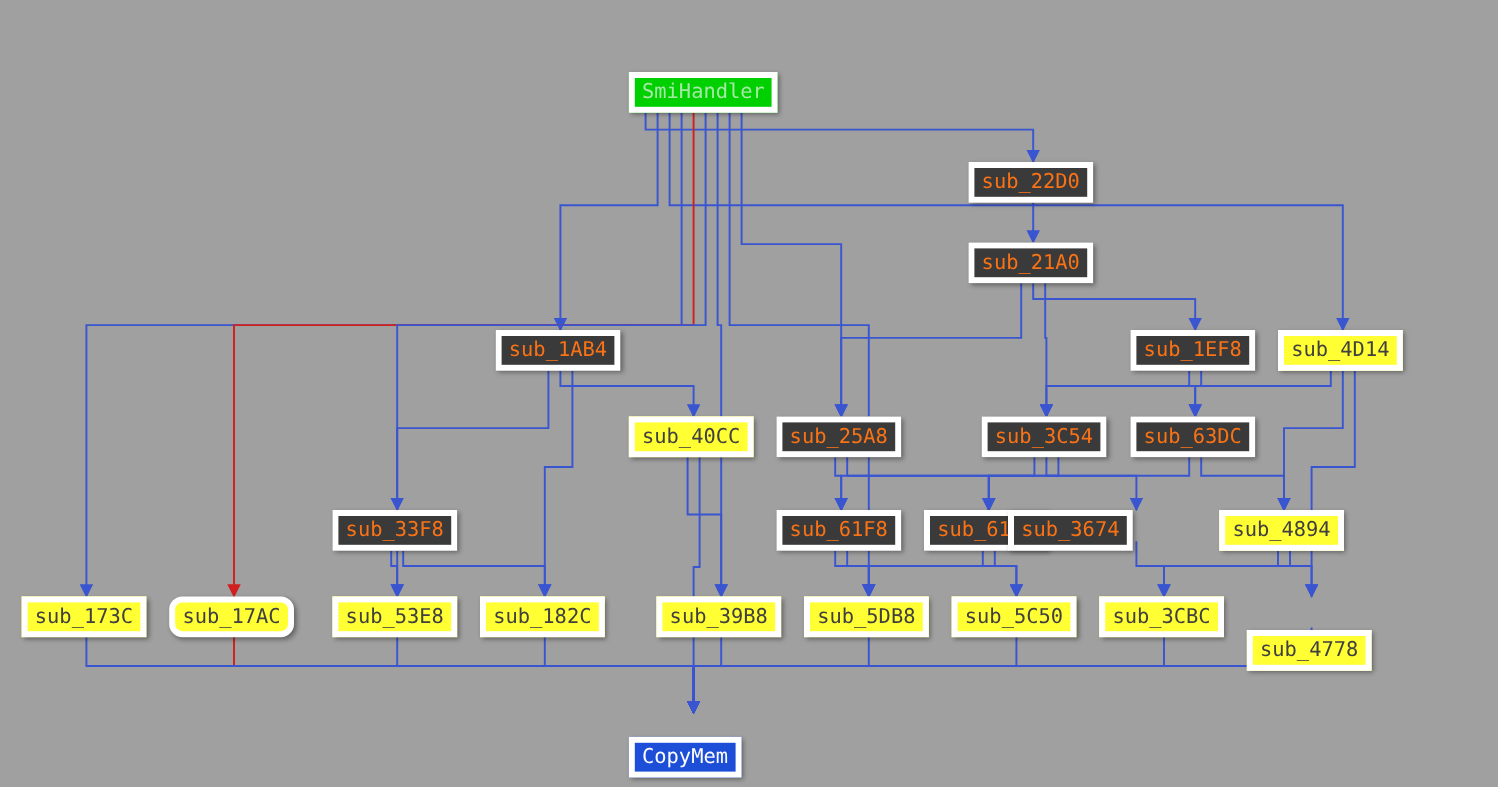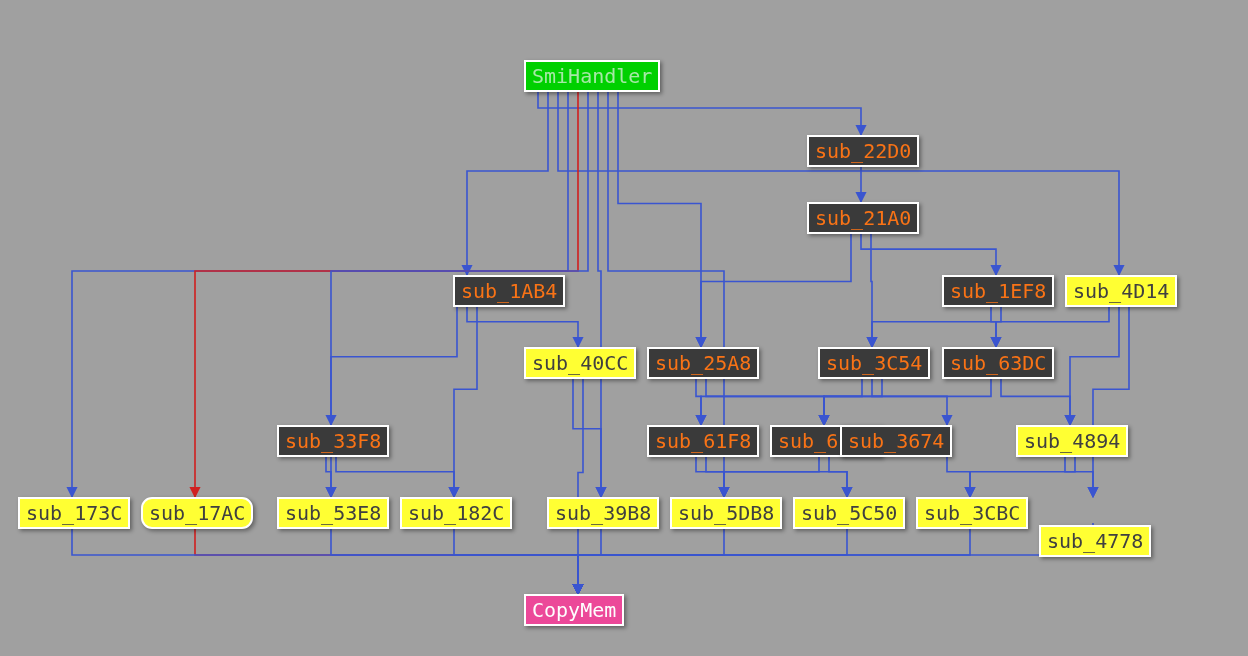--- a/index.html
+++ b/index.html
@@ -1,21 +1,21 @@
 <!DOCTYPE html>
 <html><head>
 <meta charset="utf-8">
 <style>
   html,body{margin:0;padding:0;width:1248px;height:656px;background:#a0a0a0;font-family:Consolas,monospace;}
   svg{position:absolute;top:0;left:0;}
-  .node{position:absolute;border:2px solid #ffffff;padding:2px 6px;font-size:20px;white-space:nowrap;box-shadow:2px 2px 4px rgba(0,0,0,.4);}
+  .node{position:absolute;border:5px solid #ffffff;padding:2px 6px;font-size:17px;white-space:nowrap;box-shadow:2px 2px 4px rgba(0,0,0,.4);}
   .green{background:#00d000;color:#a5e8a5;}
   .dark{background:#3a3a3a;color:#f97316;}
   .yellow{background:#ffff33;color:#404040;}
-  .red{background:#ec4899;color:#fefefe;}
+  .red{background:#1d4ed8;color:#fefefe;margin-top:20px;}
 </style>
 </head>
 <body>
 
 <svg id="edges" width="1248" height="656">
   <defs>
     <marker id="arr-blue" viewBox="0 0 10 10" refX="9" refY="5" markerWidth="7" markerHeight="7" orient="auto">
       <path d="M0,0 L10,5 L0,10 z" fill="#3a55d0"></path>
     </marker>
     <marker id="arr-red" viewBox="0 0 10 10" refX="9" refY="5" markerWidth="7" markerHeight="7" orient="auto">
@@ -69,21 +69,21 @@
     <path d="M724,523 L724,554.95 L578,554.95 L578,594" fill="none" stroke="#3a55d0" stroke-width="1.6" marker-end="url(#arr-blue)"></path>
     <path d="M847,523 L847,554.95 L578,554.95 L578,594" fill="none" stroke="#3a55d0" stroke-width="1.6" marker-end="url(#arr-blue)"></path>
     <path d="M970,523 L970,554.95 L578,554.95 L578,594" fill="none" stroke="#3a55d0" stroke-width="1.6" marker-end="url(#arr-blue)"></path>
     <path d="M1093,523 L1093,554.95 L578,554.95 L578,594" fill="none" stroke="#3a55d0" stroke-width="1.6" marker-end="url(#arr-blue)"></path>
   </svg>
 
 <div id="nodes">
     <div class="node green" style="left: 524px; top: 60px;">SmiHandler</div>
     <div class="node dark" style="left: 807px; top: 135px;">sub_22D0</div>
     <div class="node dark" style="left: 807px; top: 202px;">sub_21A0</div>
-    <div class="node dark" style="left: 413px; top: 275px; margin-left: 40px;">sub_1AB4</div>
+    <div class="node dark" style="left: 413px; top: 275px;">sub_1AB4</div>
     <div class="node dark" style="left: 942px; top: 275px;">sub_1EF8</div>
     <div class="node yellow" style="left: 1065px; top: 275px;">sub_4D14</div>
     <div class="node yellow" style="left: 524px; top: 347px;">sub_40CC</div>
     <div class="node dark" style="left: 647px; top: 347px;">sub_25A8</div>
     <div class="node dark" style="left: 818px; top: 347px;">sub_3C54</div>
     <div class="node dark" style="left: 942px; top: 347px;">sub_63DC</div>
     <div class="node dark" style="left: 277px; top: 425px; text-align: center;">sub_33F8</div>
     <div class="node dark" style="left: 647px; top: 425px;">sub_61F8</div>
     <div class="node dark" style="left: 770px; top: 425px;">sub_618C</div>
     <div class="node dark" style="left: 840px; top: 425px;">sub_3674</div>

